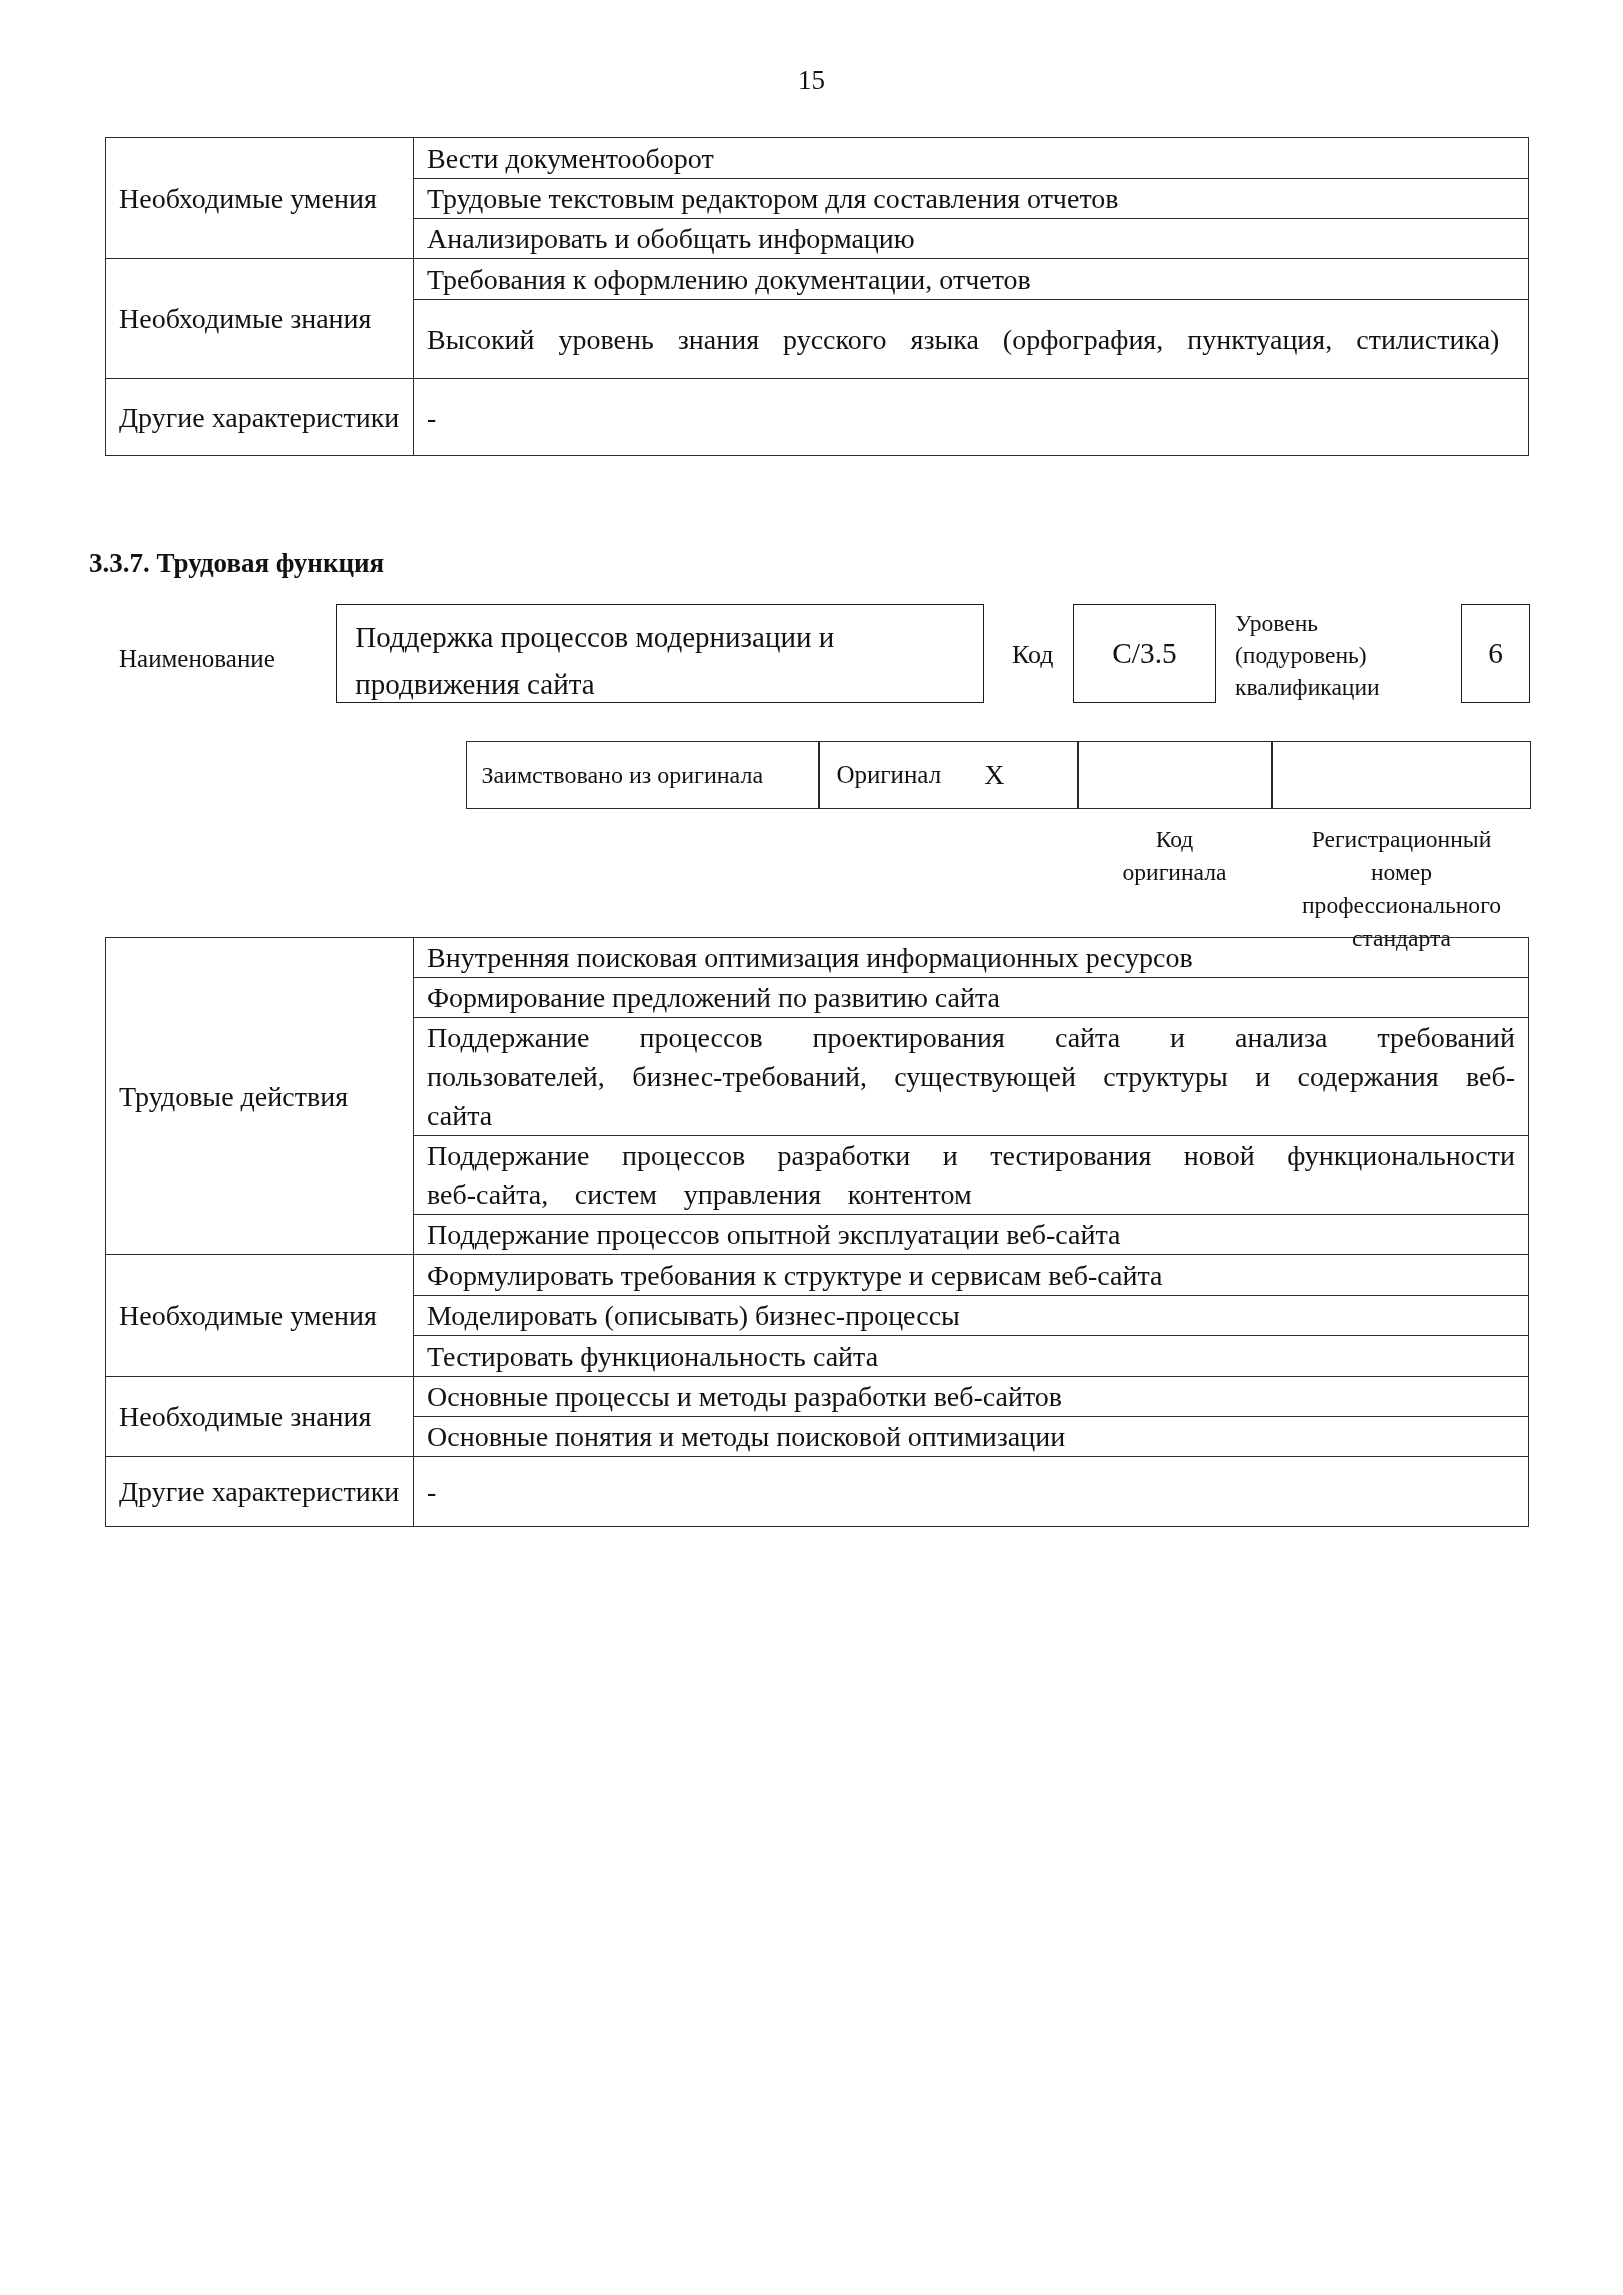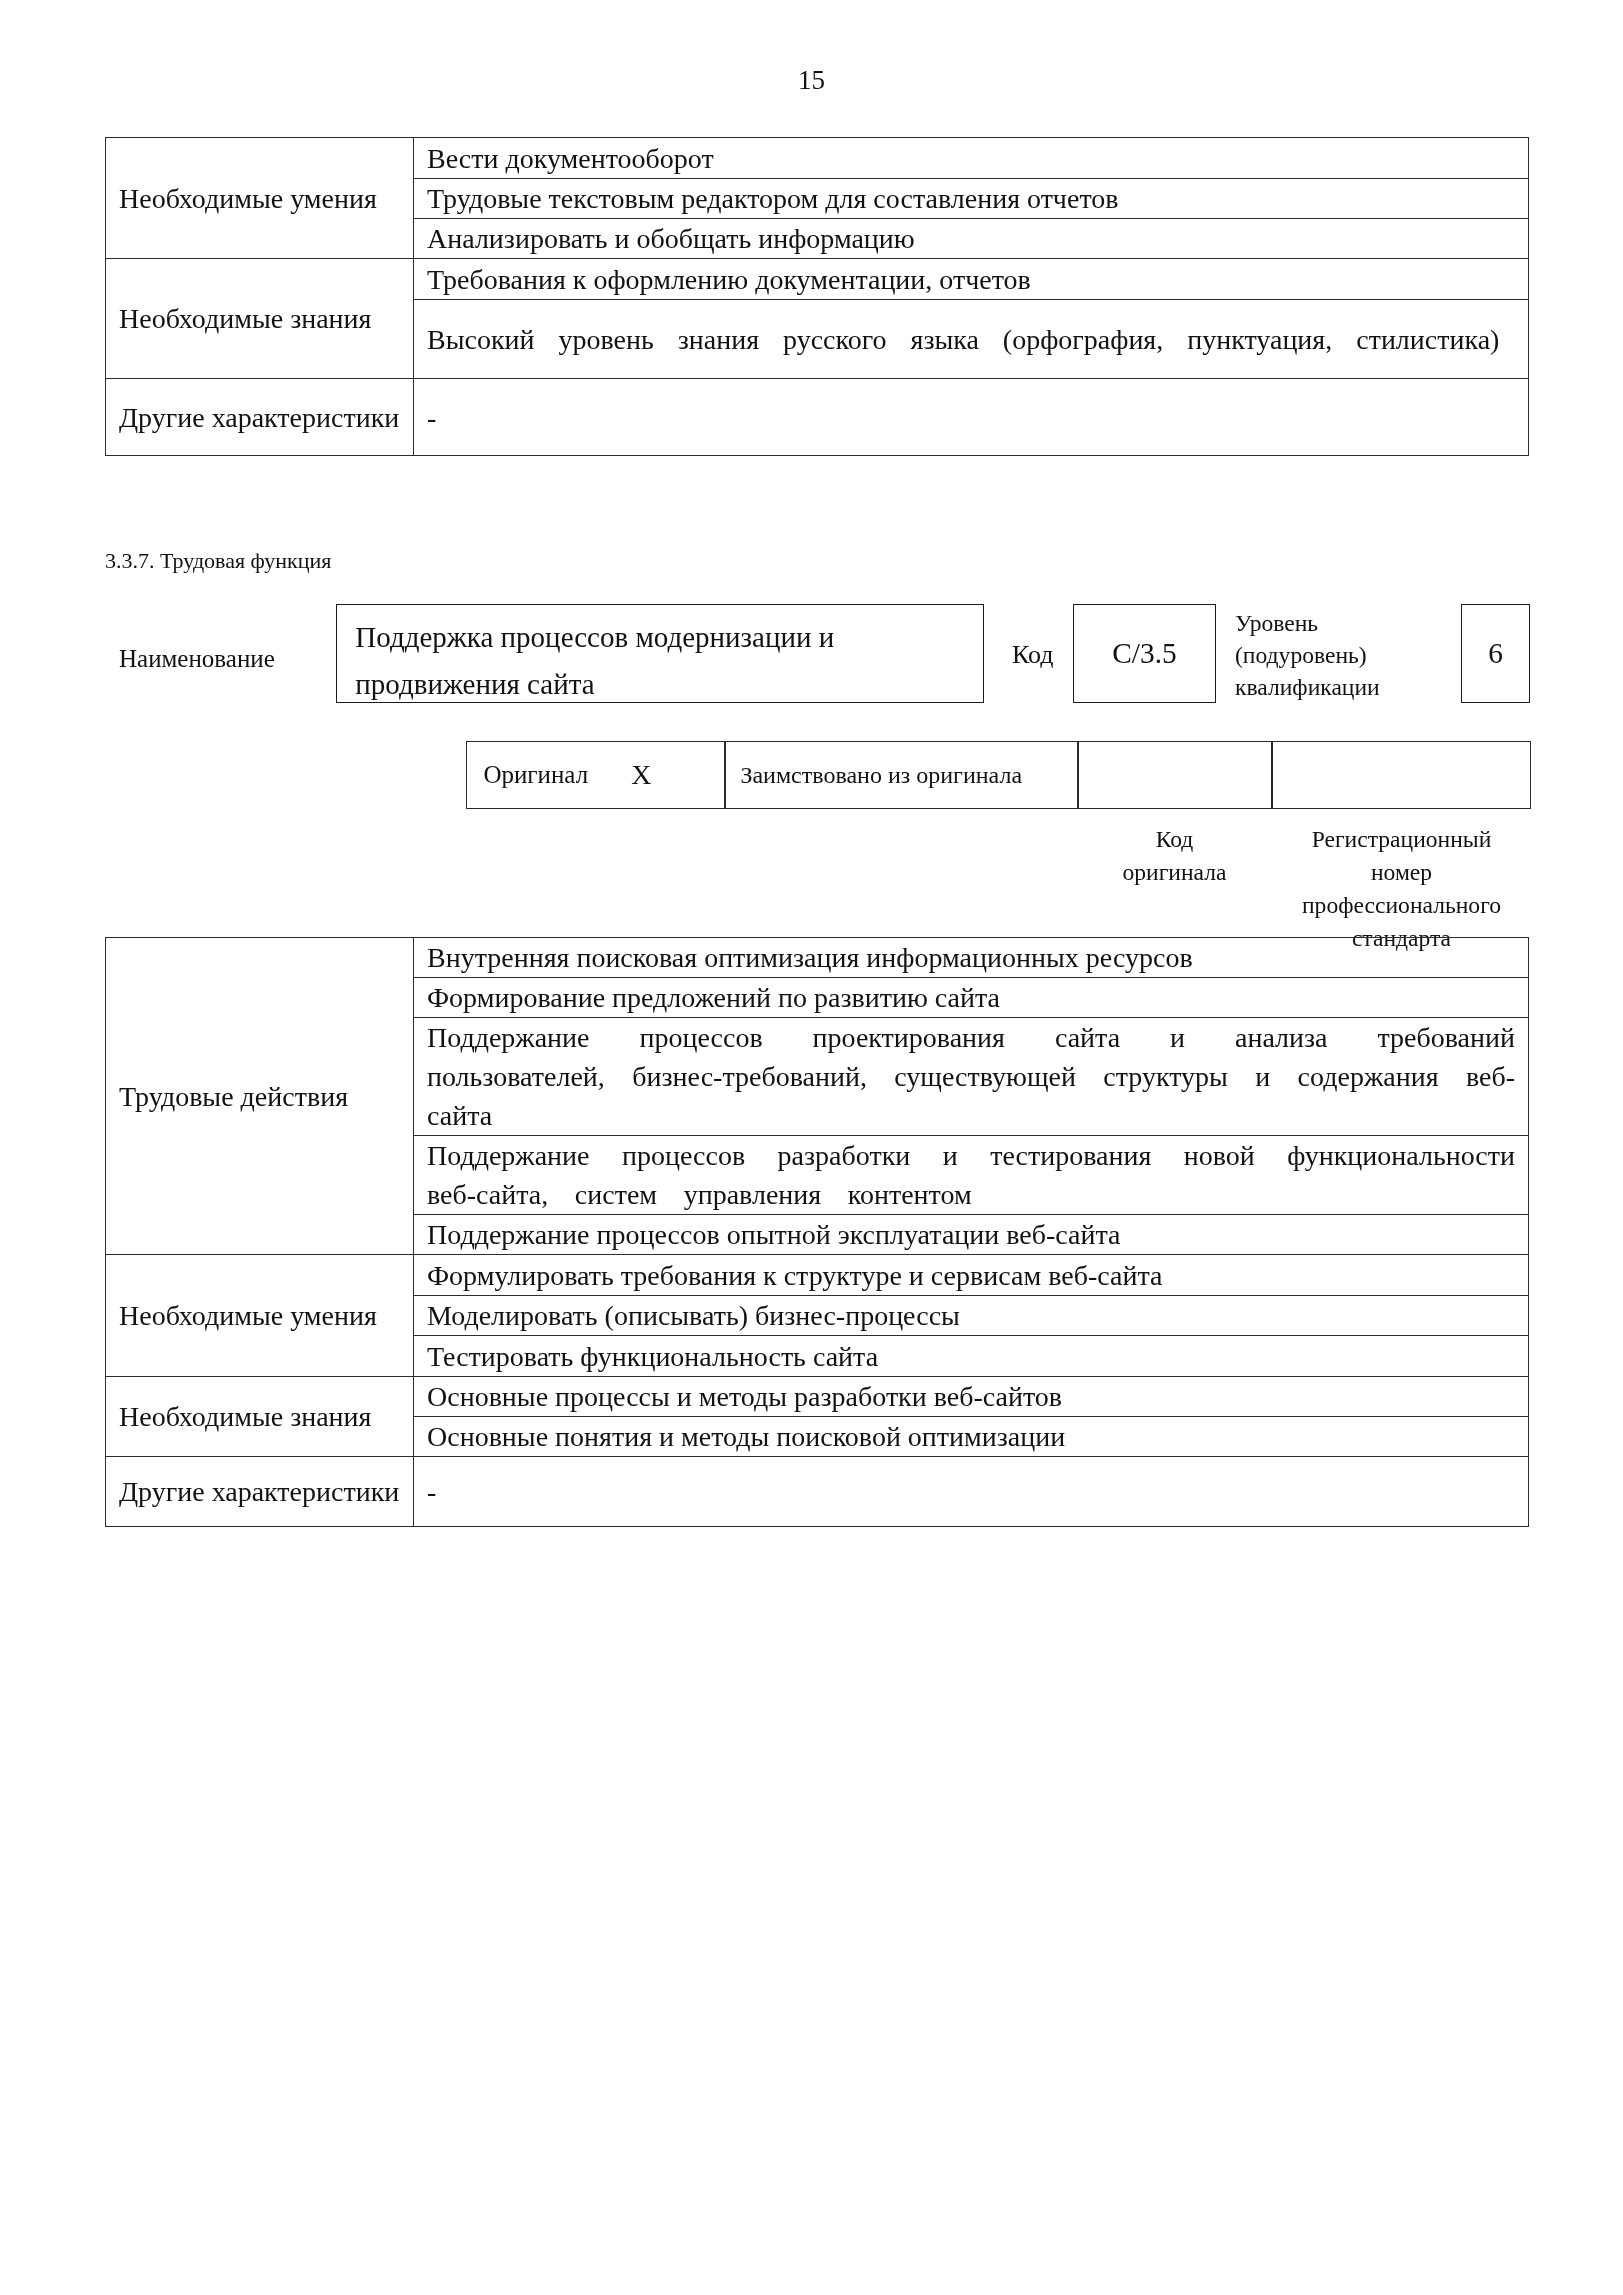--- a/index.html
+++ b/index.html
@@ -45,23 +45,23 @@
   td.just { text-align: justify; text-align-last: left; }
   td.ws18 { word-spacing: 11.8px; }
   td.ws26 { word-spacing: 17px; }
   td.ws30 { word-spacing: 19.6px; }
   td.dash { vertical-align: top; padding-top: 2.6px; }
   .t1 { top: 137px; }
   .t2 { top: 937px; }
   
   .heading {
     position: absolute;
-    left: 105px; top: 548px;
-    font-size: 22px;
-    font-weight: normal;
+    left: 89px; top: 548px;
+    font-size: 27px;
+    font-weight: bold;
   }
   .name-label {
     position: absolute;
     left: 119px; top: 645px;
     font-size: 25px;
   }
   .name-box {
     position: absolute;
     left: 336px; top: 604px;
     width: 648px; height: 99px;
@@ -195,26 +195,26 @@
   <div class="code-box">
     <span>С/3.5</span>
   </div>
 
   <div class="level-label">Уровень (подуровень) квалификации</div>
   <div class="level-box">
     <span>6</span>
   </div>
 
   <div class="origin-table">
+    <div class="origin-cell oc2">
+      <span>Заимствовано из оригинала</span>
+    </div>
     <div class="origin-cell oc1">
       <span>Оригинал</span>
       <span class="mark">X</span>
-    </div>
-    <div class="origin-cell oc2">
-      <span>Заимствовано из оригинала</span>
     </div>
     <div class="origin-cell oc3"></div>
     <div class="origin-cell oc4"></div>
   </div>
   <div class="origin-code-label">Код оригинала</div>
   <div class="origin-reg-label">Регистрационный номер профессионального стандарта</div>
 
   <table class="tbl t2">
     <colgroup>
         <col style="width:308px">

